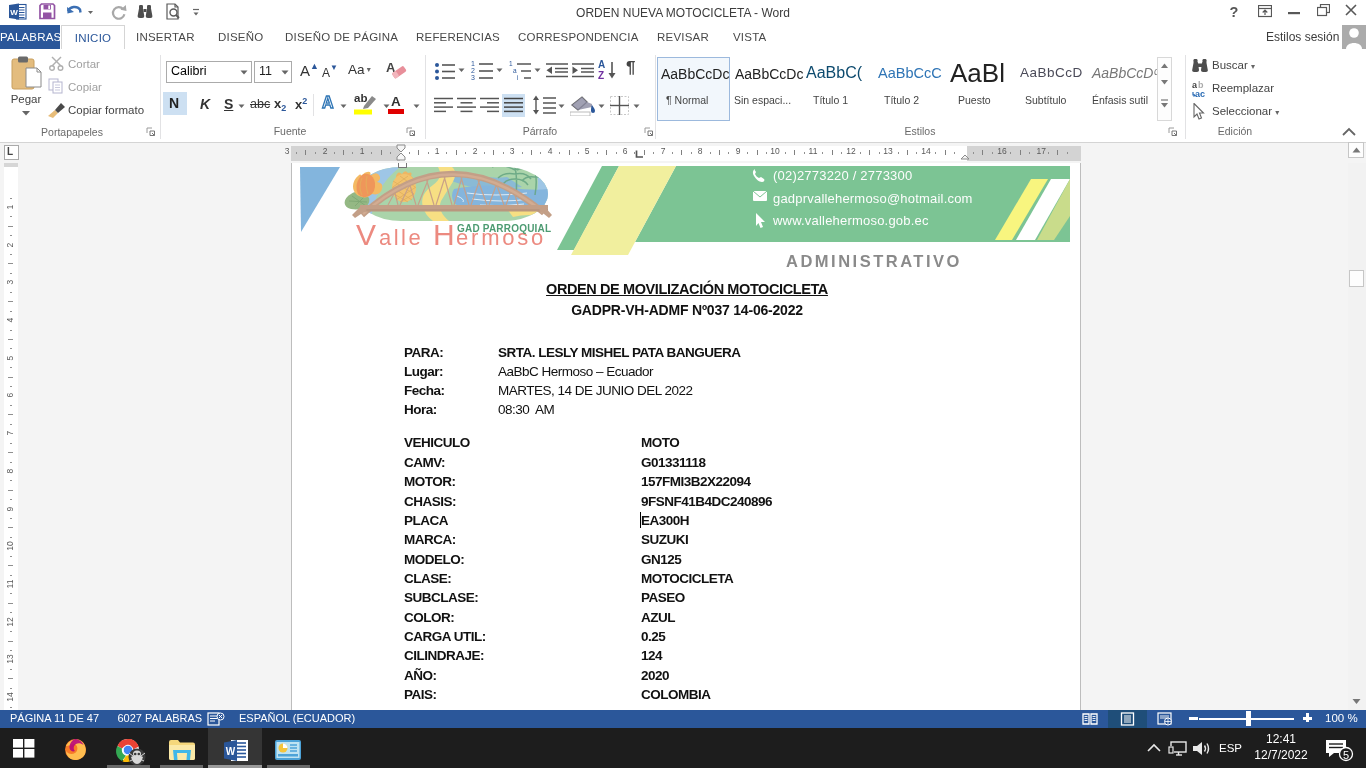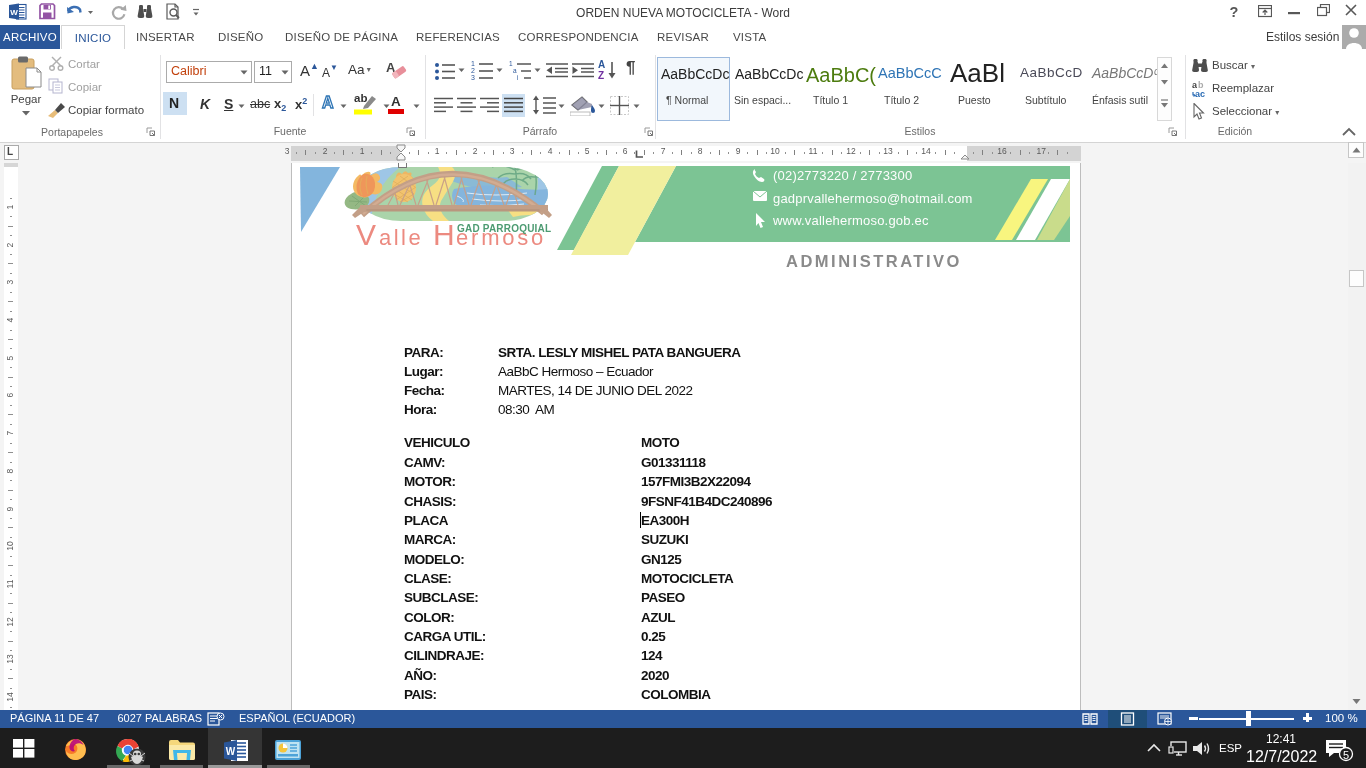--- a/index.html
+++ b/index.html
@@ -105,21 +105,21 @@
     <rect width="12" height="2.2" fill="#585858"></rect>
   </svg>
 <svg class="abs" style="left:1317px;top:4px" width="13" height="13">
     <rect x="3.5" y="0.5" width="9" height="8" fill="none" stroke="#585858" stroke-width="1.2"></rect>
     <rect x="0.5" y="3.5" width="9" height="8" fill="#fff" stroke="#585858" stroke-width="1.2"></rect>
   </svg>
 <svg class="abs" style="left:1345px;top:4px" width="12" height="12">
     <path d="M1 1 L11 11 M11 1 L1 11" stroke="#585858" stroke-width="1.6"></path>
   </svg>
 <div class="abs" id="tabrow"></div>
-<div class="abs tab" id="tab-archivo" style="text-align:center">ARCHIVO</div>
+<div class="abs tab" id="tab-archivo" style="text-align:center">PALABRAS</div>
 <div class="abs tab" id="tab-inicio" style="left:61px;width:64px;text-align:center">INICIO</div>
 <div class="abs tab" style="left:136px">INSERTAR</div>
 <div class="abs tab" style="left:218px">DISEÑO</div>
 <div class="abs tab" style="left:285px">DISEÑO DE PÁGINA</div>
 <div class="abs tab" style="left:416px">REFERENCIAS</div>
 <div class="abs tab" style="left:518px">CORRESPONDENCIA</div>
 <div class="abs tab" style="left:657px">REVISAR</div>
 <div class="abs tab" style="left:733px">VISTA</div>
 <div class="abs" style="top:25px;left:1266px;height:24px;line-height:24px;font-size:12px;color:#3c3c3c">Estilos sesión</div>
 <svg class="abs" style="left:1342px;top:25px" width="24" height="24" viewBox="0 0 24 24">
@@ -164,21 +164,21 @@
 </svg>
 <div class="abs rtxt" style="left:68px;top:104px">Copiar formato</div>
 <div class="abs glabel" style="left:12px;top:126px;width:120px">Portapapeles</div>
 <svg class="abs launcher" style="left:146px;top:127px" width="10" height="10">
     <path d="M1 1 H6 M1 1 V6" stroke="#9a9a9a" fill="none"></path>
     <path d="M4 4 H8.5 V8.5 H4 Z M8.5 8.5 L6 6" stroke="#767676" fill="none"></path>
   </svg>
 <div class="abs gsep" style="left:160px"></div>
 
 <div class="abs" style="left:166px;top:61px;width:86px;height:22px;border:1px solid #ababab;background:#fff"></div>
-<div class="abs" style="left:171px;top:64px;font-size:12.5px;color:#c2410c">Calibri</div>
+<div class="abs" style="left:171px;top:64px;font-size:12.5px;color:#000000">Calibri</div>
 <svg class="abs" style="left:240px;top:70px" width="8" height="5">
     <path d="M0.5 0.5 l7 0 l-3.5 4 z" fill="#666"></path>
   </svg>
 <div class="abs" style="left:254px;top:61px;width:38px;height:22px;border:1px solid #ababab;background:#fff"></div>
 <div class="abs" style="left:259px;top:64px;font-size:12.5px;color:#1e1e1e">11</div>
 <svg class="abs" style="left:281px;top:70px" width="8" height="5">
     <path d="M0.5 0.5 l7 0 l-3.5 4 z" fill="#666"></path>
   </svg>
 <div class="abs" style="left:300px;top:61px;font-size:15px;color:#333">A<span style="color:#2b579a;font-size:9px;vertical-align:7px">▲</span></div>
 <div class="abs" style="left:322px;top:63px;font-size:12px;color:#333">A<span style="color:#2b579a;font-size:8px;vertical-align:7px">▼</span></div>
@@ -368,21 +368,21 @@
     <path d="M1 1 H6 M1 1 V6" stroke="#9a9a9a" fill="none"></path>
     <path d="M4 4 H8.5 V8.5 H4 Z M8.5 8.5 L6 6" stroke="#767676" fill="none"></path>
   </svg>
 <div class="abs gsep" style="left:655px"></div>
 
 <div class="abs" style="left:657px;top:57px;width:73px;height:64px;border:1px solid #9cb9dd;background:#f2f7fc"></div>
 <div class="abs style-big" style="left:661px;top:66px">AaBbCcDc</div>
 <div class="abs style-sm" style="left:666px;top:94px">¶ Normal</div>
 <div class="abs style-big" style="left:735px;top:66px">AaBbCcDc</div>
 <div class="abs style-sm" style="left:734px;top:94px">Sin espaci...</div>
-<div class="abs style-big" style="left:806px;top:64px;font-size:20px;color:#4d7c0f">AaBbC(</div>
+<div class="abs style-big" style="left:806px;top:64px;font-size:16px;color:#0c4a6e">AaBbC(</div>
 <div class="abs style-sm" style="left:813px;top:94px">Título 1</div>
 <div class="abs style-big" style="left:878px;top:65px;font-size:14.5px;color:#2e74b5">AaBbCcC</div>
 <div class="abs style-sm" style="left:884px;top:94px">Título 2</div>
 <div class="abs" style="left:950px;top:58px;font-size:26px;color:#222;font-family:'Liberation Sans'">AaBl</div>
 <div class="abs style-sm" style="left:958px;top:94px">Puesto</div>
 <div class="abs style-big" style="left:1020px;top:65px;font-size:13.5px;letter-spacing:0.5px;color:#4a4a58">AaBbCcD</div>
 <div class="abs style-sm" style="left:1025px;top:94px">Subtítulo</div>
 <div class="abs style-big" style="left:1092px;top:65px;font-style:italic;color:#777">AaBbCcDᶜ</div>
 <div class="abs style-sm" style="left:1092px;top:94px">Énfasis sutil</div>
 <div class="abs" style="left:1157px;top:57px;width:15px;height:64px;border:1px solid #d8d8d8;background:#fdfdfd"></div>
@@ -660,20 +660,22 @@
         <text x="481" y="17">(02)2773220 / 2773300</text>
         <text x="481" y="40">gadprvallehermoso@hotmail.com</text>
         <text x="481" y="62">www.vallehermoso.gob.ec</text>
       </g>
 
       <text x="494" y="104" font-family="Liberation Sans" font-size="16.5" font-weight="bold" fill="#8a8a8a" letter-spacing="2.5">ADMINISTRATIVO</text>
     </svg>
 
     <div class="abs" style="left:106px;top:-3px;width:9px;height:8px;background:#fff;border:1px solid #777"></div>
 
+    <div class="abs" style="left:0;top:118px;width:790px;text-align:center;font-weight:bold;font-size:14.5px;letter-spacing:-0.4px;color:#111"><span style="text-decoration:underline">ORDEN DE MOVILIZACIÓN MOTOCICLETA</span></div>
+    <div class="abs" style="left:0;top:139px;width:790px;text-align:center;font-weight:bold;font-size:14px;letter-spacing:-0.2px;color:#111">GADPR-VH-ADMF Nº037 14-06-2022</div>
     <div class="lbl" style="top:182px">PARA:</div>
       <div class="val" style="left:206px;top:182px">SRTA. LESLY MISHEL PATA BANGUERA</div>
     <div class="lbl" style="top:201px">Lugar:</div>
       <div class="valr" style="top:201px">AaBbC Hermoso – Ecuador</div>
     <div class="lbl" style="top:220px">Fecha:</div>
       <div class="valr" style="top:220px">MARTES, 14 DE JUNIO DEL 2022</div>
     <div class="lbl" style="top:239px">Hora:</div>
       <div class="valr" style="top:239px">08:30  AM</div>
     <div class="lbl" style="top:272px"><span style="">VEHICULO                                                   </span></div>
     <div class="val" style="top:272px;">MOTO</div>
@@ -861,21 +863,21 @@
   <line x1="10.5" y1="12" x2="10.5" y2="15" stroke="#e8e8e8" stroke-width="1.4"></line>
   <rect x="0" y="6" width="6" height="8" fill="#1d1d1d"></rect>
   <rect x="1" y="7" width="4" height="6" fill="none" stroke="#e8e8e8" stroke-width="1.2"></rect>
 </svg>
 <svg class="abs" style="left:1192px;top:740px" width="20" height="17" viewBox="0 0 20 17">
   <path d="M1 6 H5 L10 2 V15 L5 11 H1 Z" fill="#e8e8e8"></path>
   <path d="M12.5 5.5 Q14.5 8.5 12.5 11.5 M15 3.5 Q18 8.5 15 13.5" stroke="#e8e8e8" stroke-width="1.4" fill="none"></path>
 </svg>
 <div class="abs" style="left:1219px;top:742px;color:#fff;font-size:11.5px">ESP</div>
 <div class="abs" style="left:1251px;top:732px;width:60px;color:#fff;font-size:12px;text-align:center">12:41</div>
-<div class="abs" style="left:1246px;top:748px;width:70px;color:#fff;font-size:16px;text-align:center">12/7/2022</div>
+<div class="abs" style="left:1246px;top:748px;width:70px;color:#fff;font-size:12px;text-align:center">12/7/2022</div>
 <svg class="abs" style="left:1324px;top:738px" width="30" height="24" viewBox="0 0 30 24">
   <path d="M2 2 H22 V15 H10 L5 19 V15 H2 Z" fill="#fff"></path>
   <g stroke="#1d1d1d" stroke-width="1.4">
       <line x1="5" y1="6" x2="19" y2="6"></line>
       <line x1="5" y1="9.5" x2="19" y2="9.5"></line>
     </g>
   <circle cx="22" cy="16" r="6.5" fill="#1d1d1d" stroke="#fff" stroke-width="1.3"></circle>
   <text x="22" y="20.5" font-size="11" fill="#fff" text-anchor="middle" font-family="Liberation Sans">5</text>
 </svg>
 

